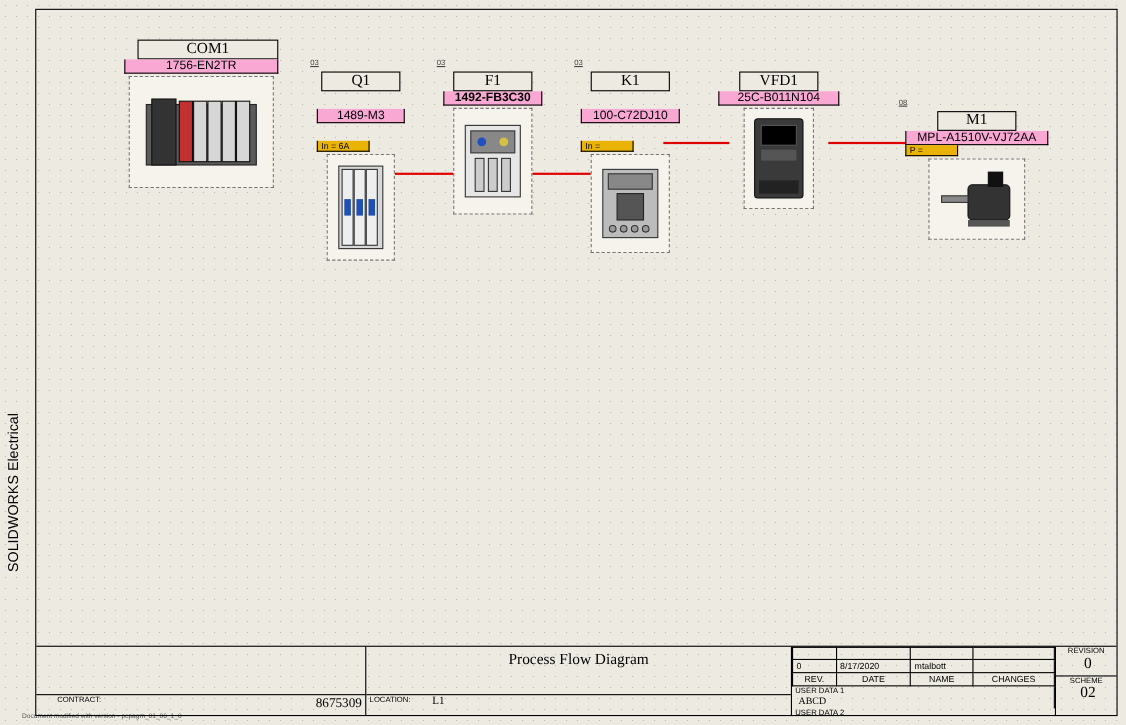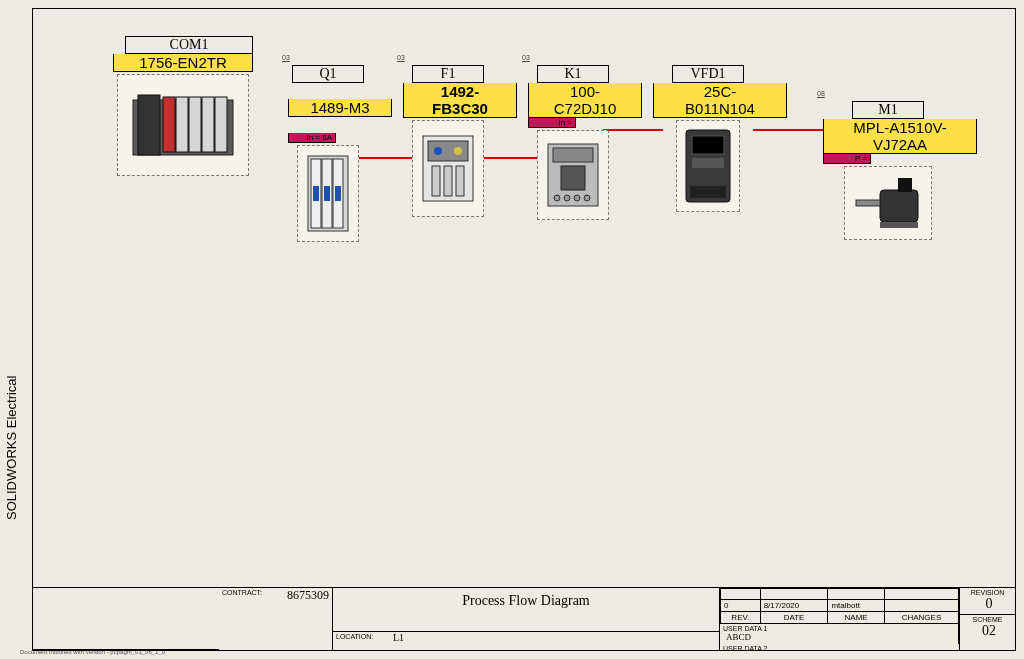--- a/index.html
+++ b/index.html
@@ -58,35 +58,35 @@
   .comp .name {
     font-size: 14px;
     font-family: "Times New Roman", serif;
     border: 1px solid #000;
     padding: 0 10px;
     background: #edeae2;
     display: inline-block;
     min-width: 50px;
   }
   .comp .part {
-    font-size: 15px;
+    font-size: 11px;
     border: 1px solid #000;
     border-top: none;
-    padding: 0 16px;
-    background: #fde047;
+    padding: 0 4px;
+    background: #f9a8d4;
     display: block;
   }
   .comp .param {
     font-size: 8px;
     border: 1px solid #000;
     border-top: none;
     padding: 0 3px;
-    background: #be185d;
+    background: #eab308;
     display: block;
-    text-align: right;
+    text-align: left;
     width: 40px;
   }
   .comp .img-box {
     border: 1.5px dashed #777;
     margin-top: 2px;
     background: #f5f3eb;
     display: flex;
     align-items: center;
     justify-content: center;
   }
@@ -204,21 +204,21 @@
         <rect x="14" y="40" width="8" height="30" fill="#ccc" stroke="#333"></rect>
         <rect x="26" y="40" width="8" height="30" fill="#ccc" stroke="#333"></rect>
         <rect x="38" y="40" width="8" height="30" fill="#ccc" stroke="#333"></rect>
       </svg>
     </div>
   </div>
 
   <div class="comp" style="left:495px; top:55px; width:90px;">
     <div class="ref-tag">03</div>
     <div class="name">K1</div>
-    <div class="part" style="width:80px;margin:0 auto;">100-C72DJ10</div>
+    <div class="part" style="width:80px;margin:16px auto;">100-C72DJ10</div>
     <div class="param">In =</div>
     <div class="img-box" style="width:70px;height:88px;margin:2px auto 0;">
       <svg width="60" height="78" viewBox="0 0 60 78">
         <rect x="5" y="8" width="50" height="62" fill="#bcbcbc" stroke="#333"></rect>
         <rect x="10" y="12" width="40" height="14" fill="#888" stroke="#333"></rect>
         <rect x="18" y="30" width="24" height="24" fill="#555" stroke="#222"></rect>
         <circle cx="14" cy="62" r="3" fill="#999" stroke="#333"></circle>
         <circle cx="24" cy="62" r="3" fill="#999" stroke="#333"></circle>
         <circle cx="34" cy="62" r="3" fill="#999" stroke="#333"></circle>
         <circle cx="44" cy="62" r="3" fill="#999" stroke="#333"></circle>
@@ -249,21 +249,21 @@
         <rect x="30" y="18" width="38" height="32" rx="4" fill="#333" stroke="#111"></rect>
         <rect x="6" y="28" width="24" height="6" fill="#888" stroke="#333"></rect>
         <rect x="48" y="6" width="14" height="14" fill="#111"></rect>
         <rect x="30" y="50" width="38" height="6" fill="#555"></rect>
       </svg>
     </div>
   </div>
 
   <div class="title-block">
 
-    <div class="tb-col" style="flex:0 0 300px; display:flex; flex-direction:row;">
+    <div class="tb-col" style="flex:0 0 300px; display:flex; flex-direction:column;text-align:right;">
       <div style="flex:1; border-bottom:1px solid #000;"></div>
       <div style="height:18px; display:flex;">
         <div class="tb-label" style="width:56px;">CONTRACT:</div>
         <div class="tb-val" style="flex:1; font-size:12px;">8675309</div>
       </div>
     </div>
 
     <div class="tb-col" style="flex:1; display:flex; flex-direction:column;">
       <div class="title-main" style="flex:1; border-bottom:1px solid #000;">Process Flow Diagram</div>
       <div style="height:18px; display:flex;">

